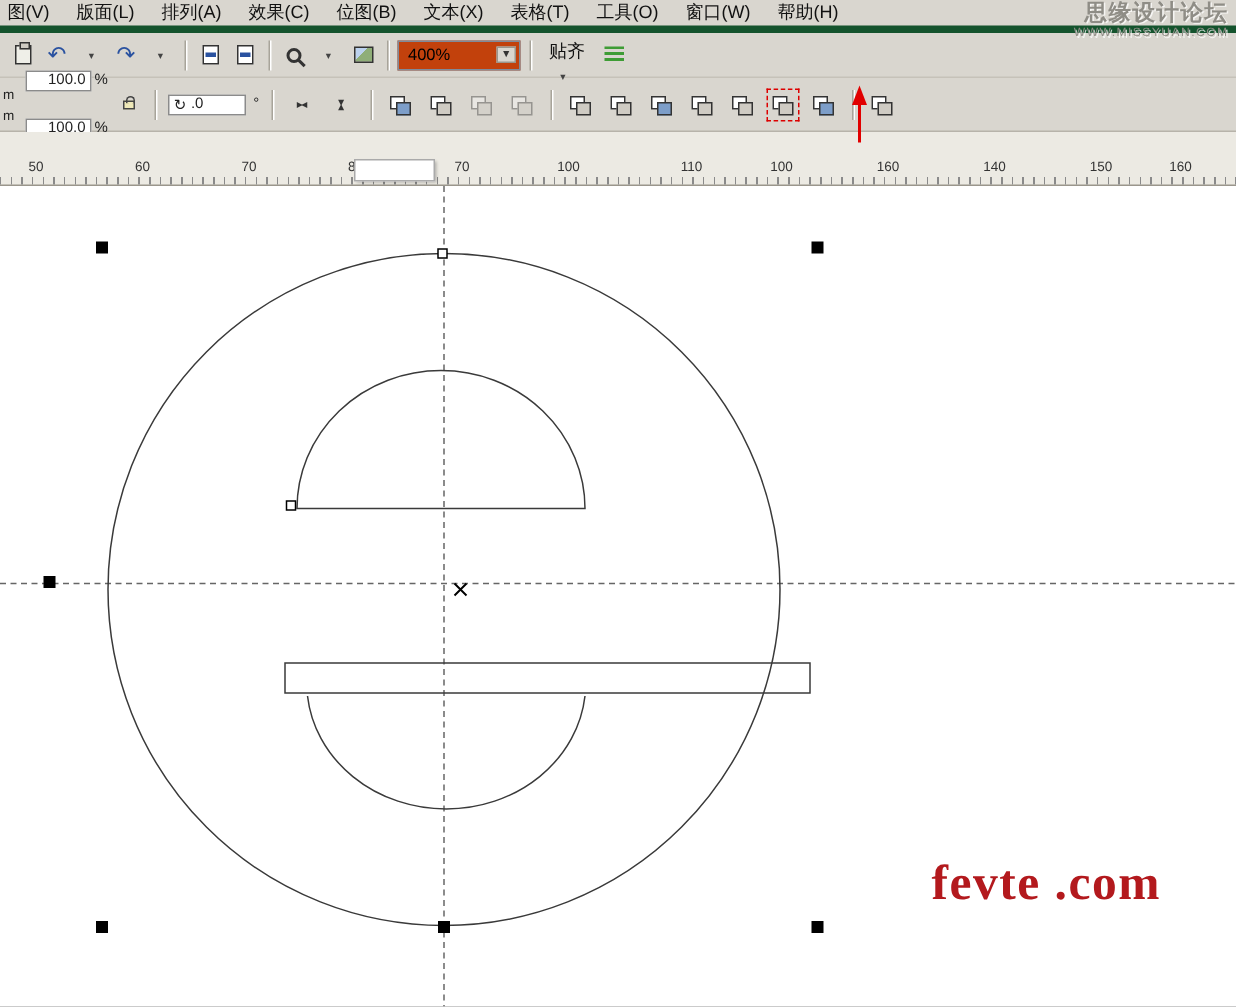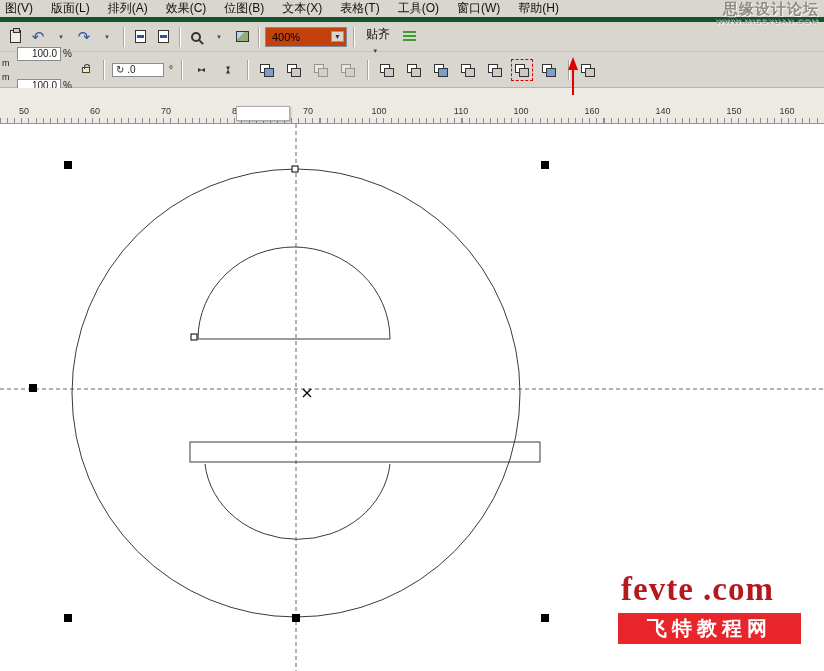--- a/index.html
+++ b/index.html
@@ -305,16 +305,15 @@
         <rect x="541" y="490" width="8" height="8"></rect>
       </g>
 
       <g fill="#fff" stroke="#000">
         <rect x="292" y="42" width="6" height="6"></rect>
         <rect x="191" y="210" width="6" height="6"></rect>
       </g>
     </svg>
 
     <div class="fevte">fevte .com</div>
-    <div class="banner">飞特教程网</div>
   </div>
 
 </div>
 
 </body></html>

